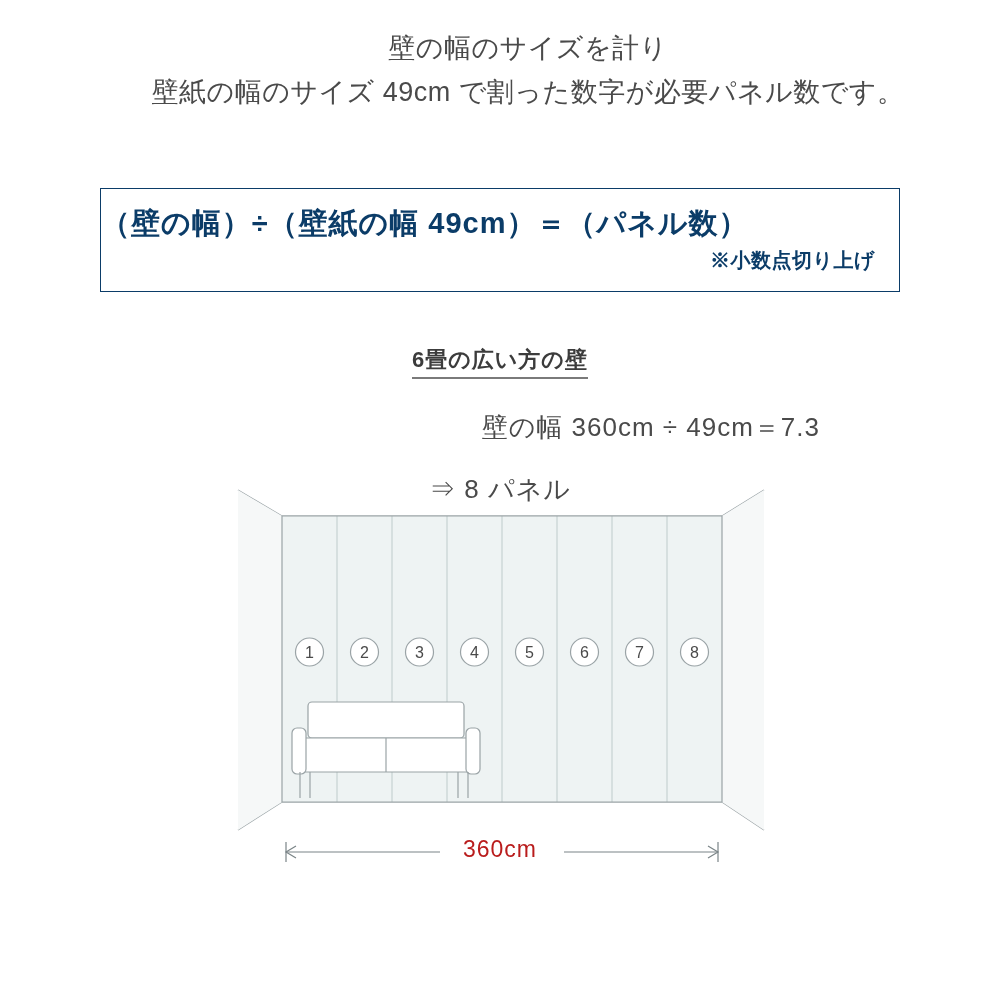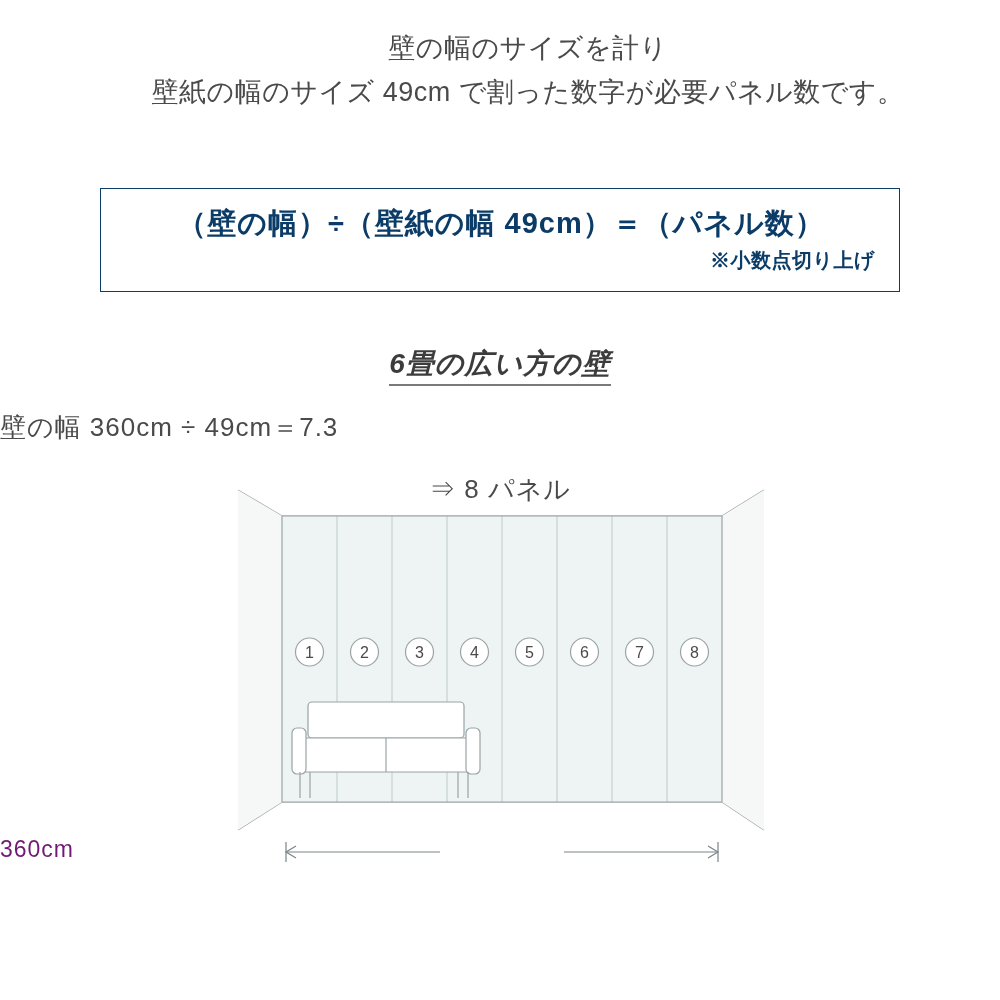--- a/index.html
+++ b/index.html
@@ -43,21 +43,20 @@
     width: 800px;
     height: 104px;
     border: 1px solid #0b3c68;
     box-sizing: border-box;
   }
   .formula-main {
     position: absolute;
     left: 0;
     top: 15px;
     width: 800px;
-    text-align: center;
     color: #0b3c68;
     font-size: 29px;
     font-weight: bold;
     letter-spacing: 1px;
     white-space: nowrap;
   }
   .formula-note {
     position: absolute;
     right: 24px;
     top: 58px;
@@ -69,38 +68,37 @@
     font-family: Liberation Mono, monospace;
   }
 
   
   .section-title {
     position: absolute;
     left: 0;
     top: 345px;
     width: 1000px;
     text-align: center;
-    font-size: 28px;
+    font-size: 22px;
     font-weight: bold;
     color: #3c3c3c;
     letter-spacing: 1px;
-    font-style: italic;
   }
   .section-title .underline {
     border-bottom: 2px solid #7a7a7a;
     padding-bottom: 5px;
   }
 
   
   .calc-line1 {
     position: absolute;
     left: 0;
     top: 410px;
     width: 820px;
-    text-align: left;
+    text-align: right;
     font-size: 26px;
     color: #4a4a4a;
     letter-spacing: 1px;
     white-space: nowrap;
   }
   .calc-line2 {
     position: absolute;
     left: 0;
     top: 472px;
     width: 1000px;
@@ -120,23 +118,23 @@
     height: 390px;
   }
   .room svg { display: block; }
 
   
   .dim-label {
     position: absolute;
     left: 0;
     top: 836px;
     width: 1000px;
-    text-align: left;
+    text-align: center;
     font-size: 23px;
-    color: #701a75;
+    color: #b91c1c;
     letter-spacing: 1px;
   }
 
   
   .footnote {
     position: absolute;
     left: 14px;
     top: 898px;
     width: 980px;
     font-size: 23px;

